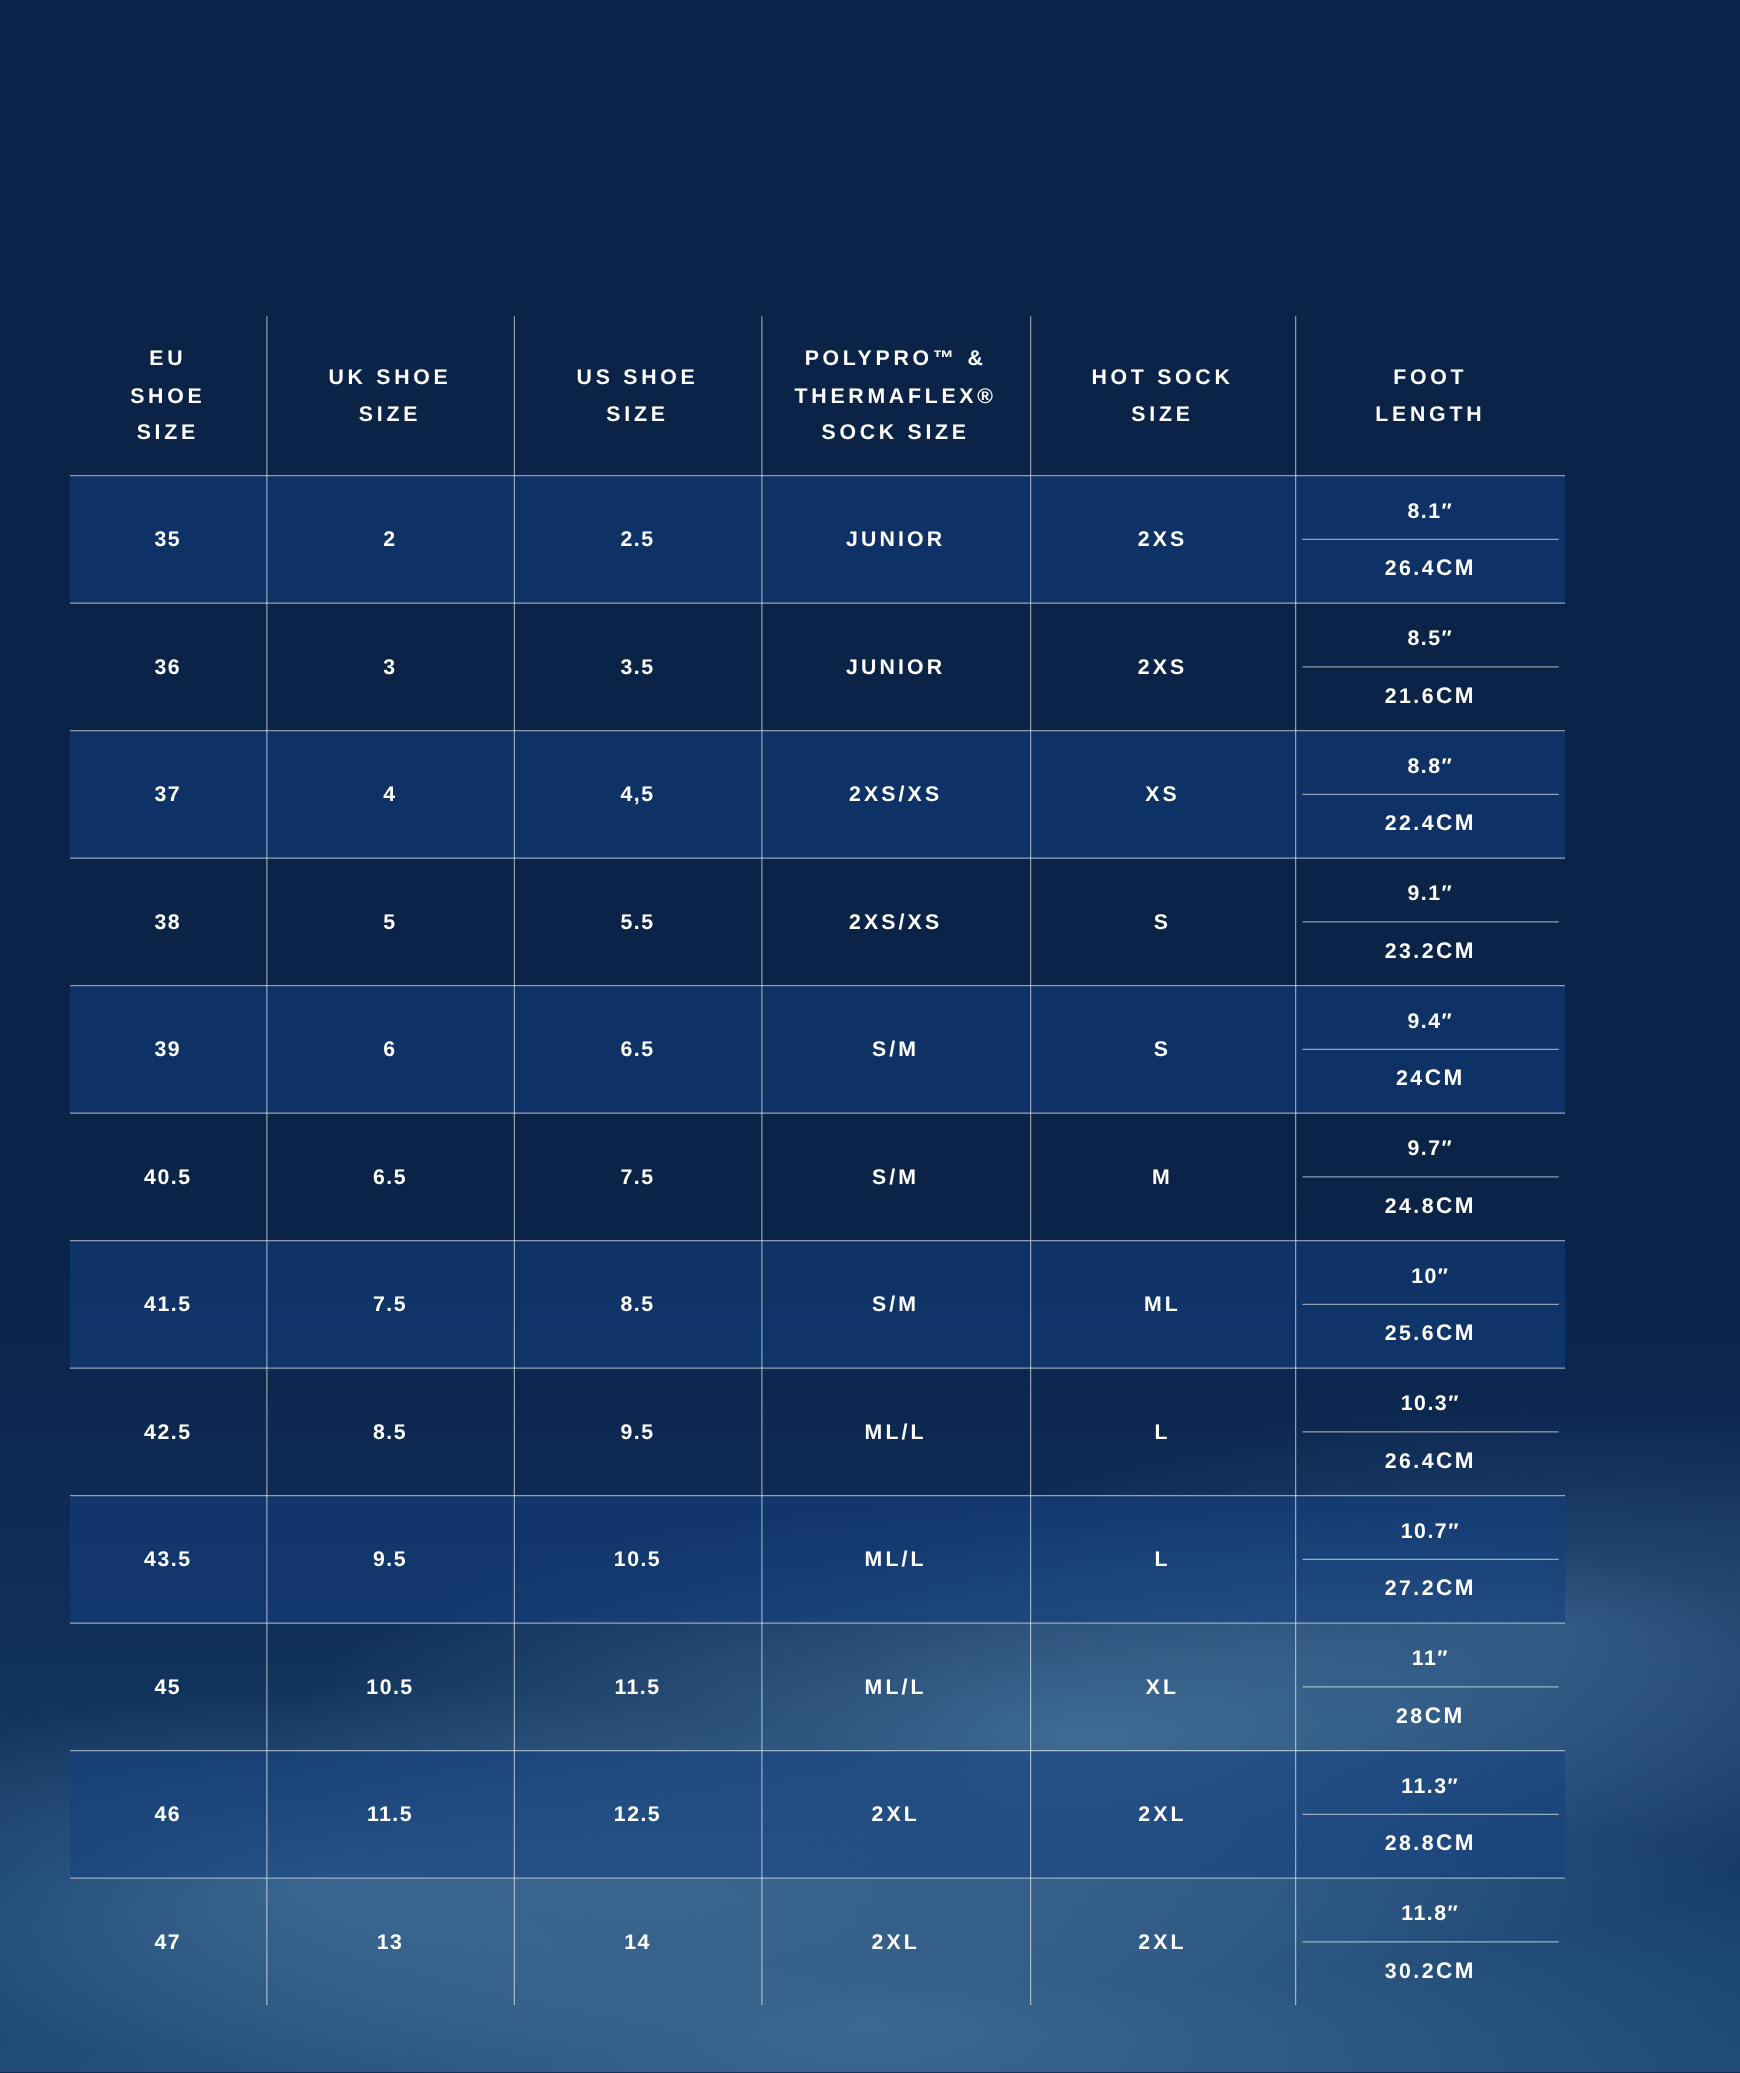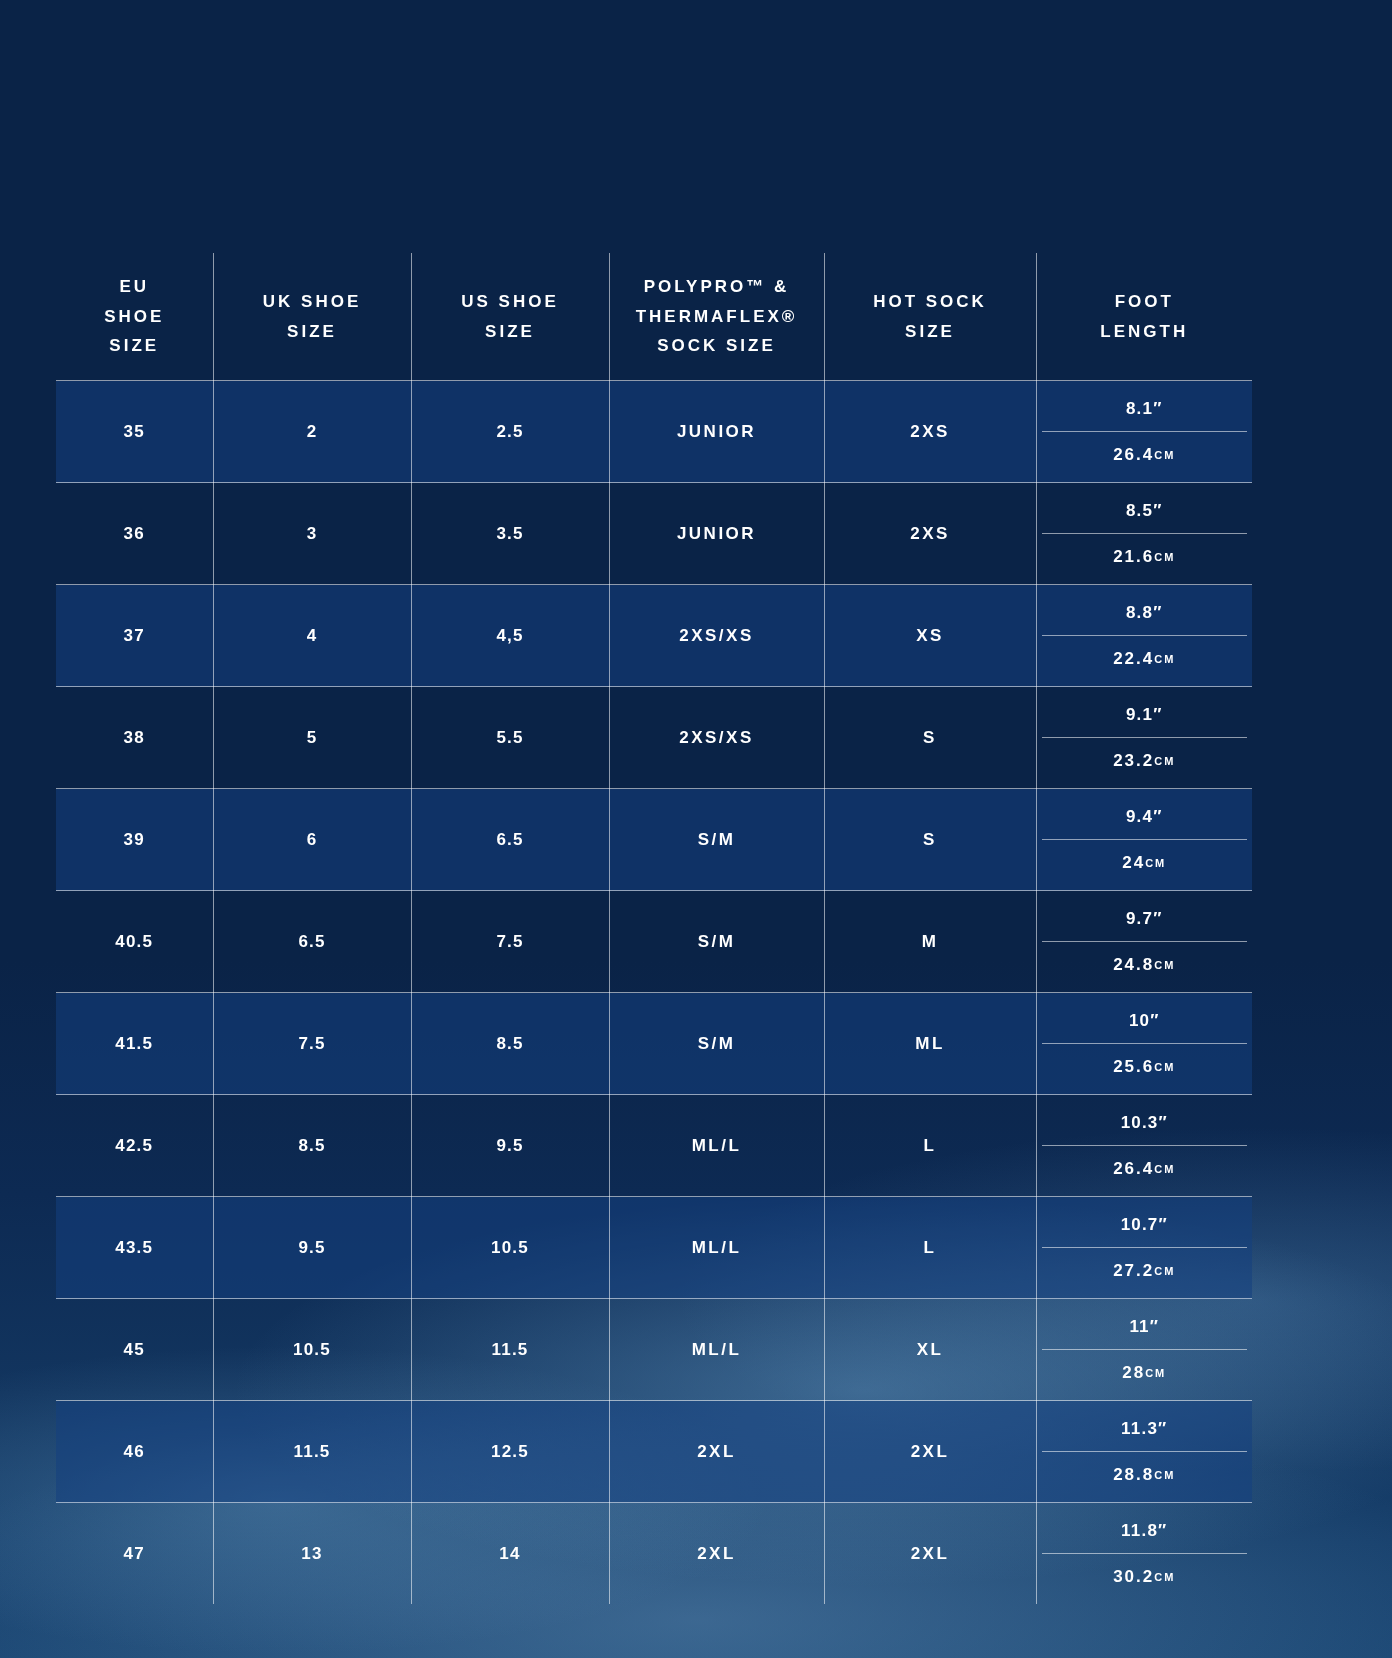--- a/index.html
+++ b/index.html
@@ -106,21 +106,21 @@
     flex: 1 1 50%;
     display: flex;
     align-items: center;
     justify-content: center;
     font-size: 17px;
     font-weight: bold;
     letter-spacing: 1.2px;
   }
   .foot-in { border-bottom: 1px solid rgba(255,255,255,0.55); }
   .foot-cm { letter-spacing: 2px; }
-  .foot-cm .unit { font-size: 11px; letter-spacing: 2px; }
+  .foot-cm .unit { font-size: 18px; letter-spacing: 2px; }
 </style>
 </head>
 <body>
 
 <div class="bg-layer"></div>
 
 <div class="page">
 
 
   <div class="table-wrap">

